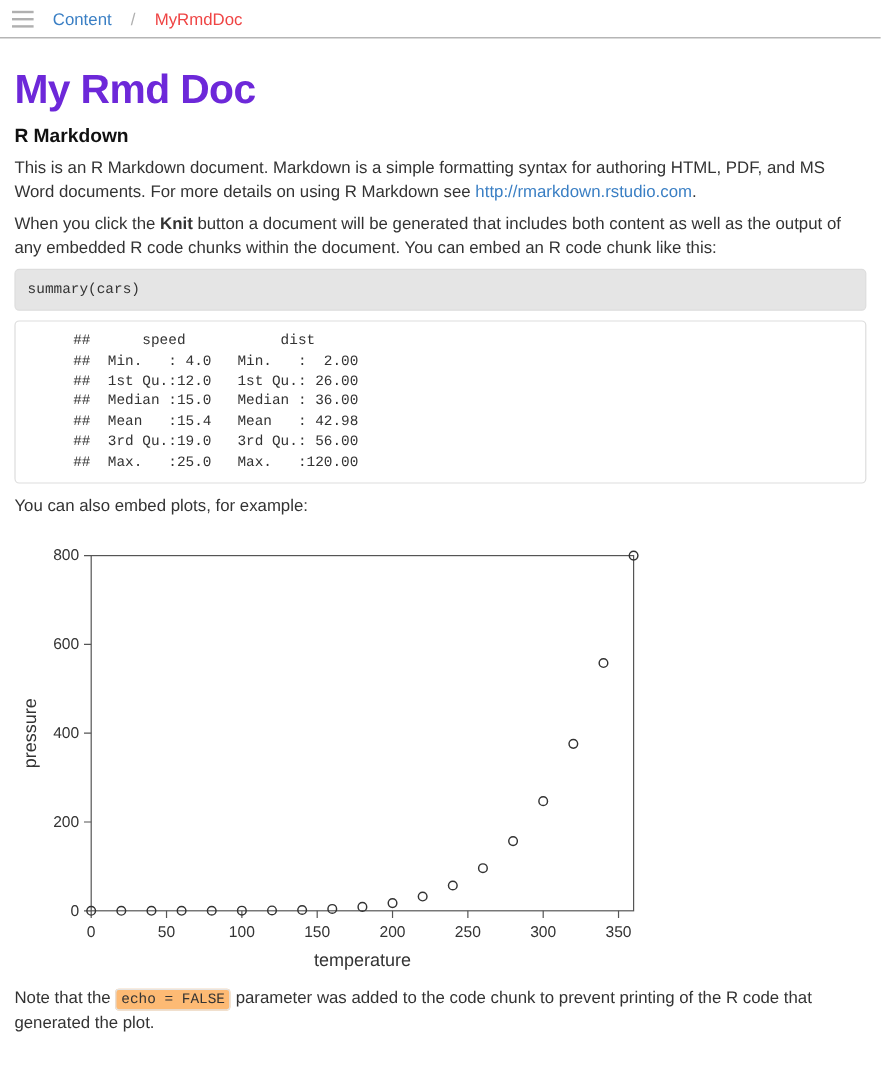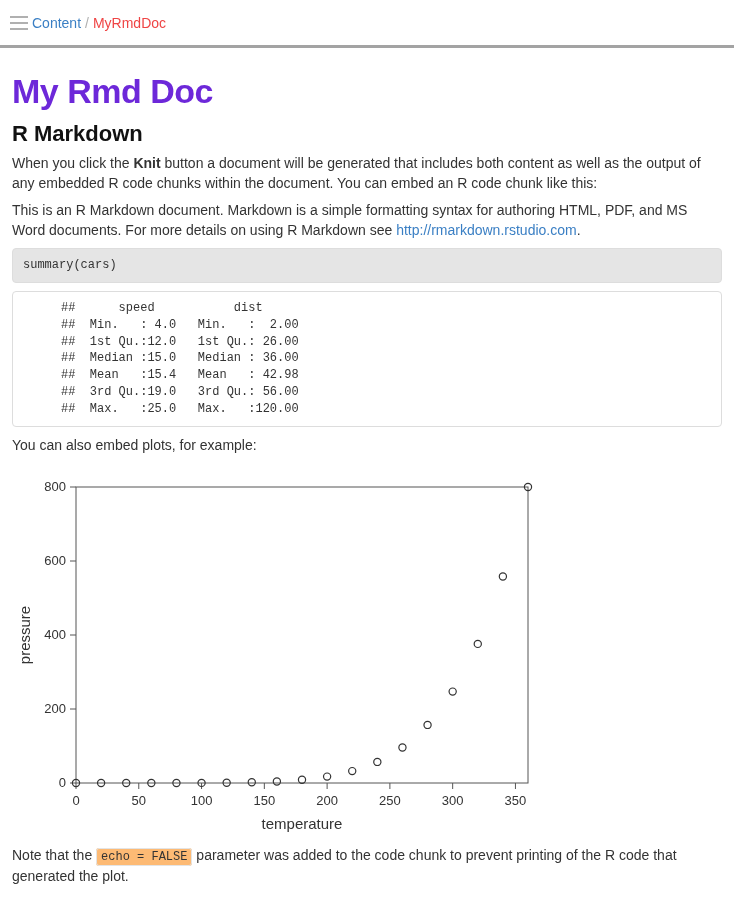--- a/index.html
+++ b/index.html
@@ -7,26 +7,26 @@
   body {
     font-family: "Helvetica Neue", Helvetica, Arial, sans-serif;
     font-size: 14px;
     color: #333;
     background: #fff;
     width: 734px;
   }
   .topbar {
     display: flex;
     align-items: center;
-    height: 48px;
+    height: 32px;
     padding: 0 10px;
-    border-bottom: 3px solid #a3a3a3;
+    border-bottom: 1px solid #a3a3a3;
     font-size: 14px;
     color: #a0a0a0;
-    gap: 4px;
+    gap: 16px;
   }
   .hamburger {
     width: 18px; height: 14px;
     display: flex; flex-direction: column; justify-content: space-between;
     cursor: pointer;
   }
   .hamburger div { height: 2px; background: #b0b0b0; width: 100%; }
   .crumb-link { color: #3a7fc4; cursor: pointer; }
   .crumb-sep { color: #b0b0b0; }
   .crumb-current { color: #ef4444; }
@@ -34,21 +34,21 @@
   .content { padding: 10px 12px 40px 12px; }
 
   h1.doc-title {
     font-size: 34px;
     font-weight: 700;
     margin: 14px 0 6px 0;
     letter-spacing: -0.5px;
     color: #6d28d9;
   }
   h2.section {
-    font-size: 22px;
+    font-size: 16px;
     font-weight: 700;
     margin: 10px 0 6px 0;
     color: #111;
   }
   p { margin: 6px 0; line-height: 1.45; color: #333; font-size: 14px; }
   a.inline-link { color: #3a7fc4; text-decoration: none; }
 
   pre.codeblock, pre.outputblock {
     font-family: Menlo, Consolas, "Courier New", monospace;
     font-size: 12px;
@@ -98,25 +98,25 @@
   <span class="crumb-current">MyRmdDoc</span>
 </div>
 
 <div class="content">
 
   <h1 class="doc-title">My Rmd Doc</h1>
 
   <h2 class="section">R Markdown</h2>
 
   <p>
-    <span>When you click the </span><strong>Knit</strong><span> button a document will be generated that includes both content as well as the output of any embedded R code chunks within the document. You can embed an R code chunk like this:</span>
+    <span>This is an R Markdown document. Markdown is a simple formatting syntax for authoring HTML, PDF, and MS Word documents. For more details on using R Markdown see </span><a class="inline-link">http://rmarkdown.rstudio.com</a><span>.</span>
   </p>
 
   <p>
-    <span>This is an R Markdown document. Markdown is a simple formatting syntax for authoring HTML, PDF, and MS Word documents. For more details on using R Markdown see </span><a class="inline-link">http://rmarkdown.rstudio.com</a><span>.</span>
+    <span>When you click the </span><strong>Knit</strong><span> button a document will be generated that includes both content as well as the output of any embedded R code chunks within the document. You can embed an R code chunk like this:</span>
   </p>
 
   <pre class="codeblock">summary(cars)</pre>
 
   <pre class="outputblock">##      speed           dist
 ##  Min.   : 4.0   Min.   :  2.00
 ##  1st Qu.:12.0   1st Qu.: 26.00
 ##  Median :15.0   Median : 36.00
 ##  Mean   :15.4   Mean   : 42.98
 ##  3rd Qu.:19.0   3rd Qu.: 56.00

